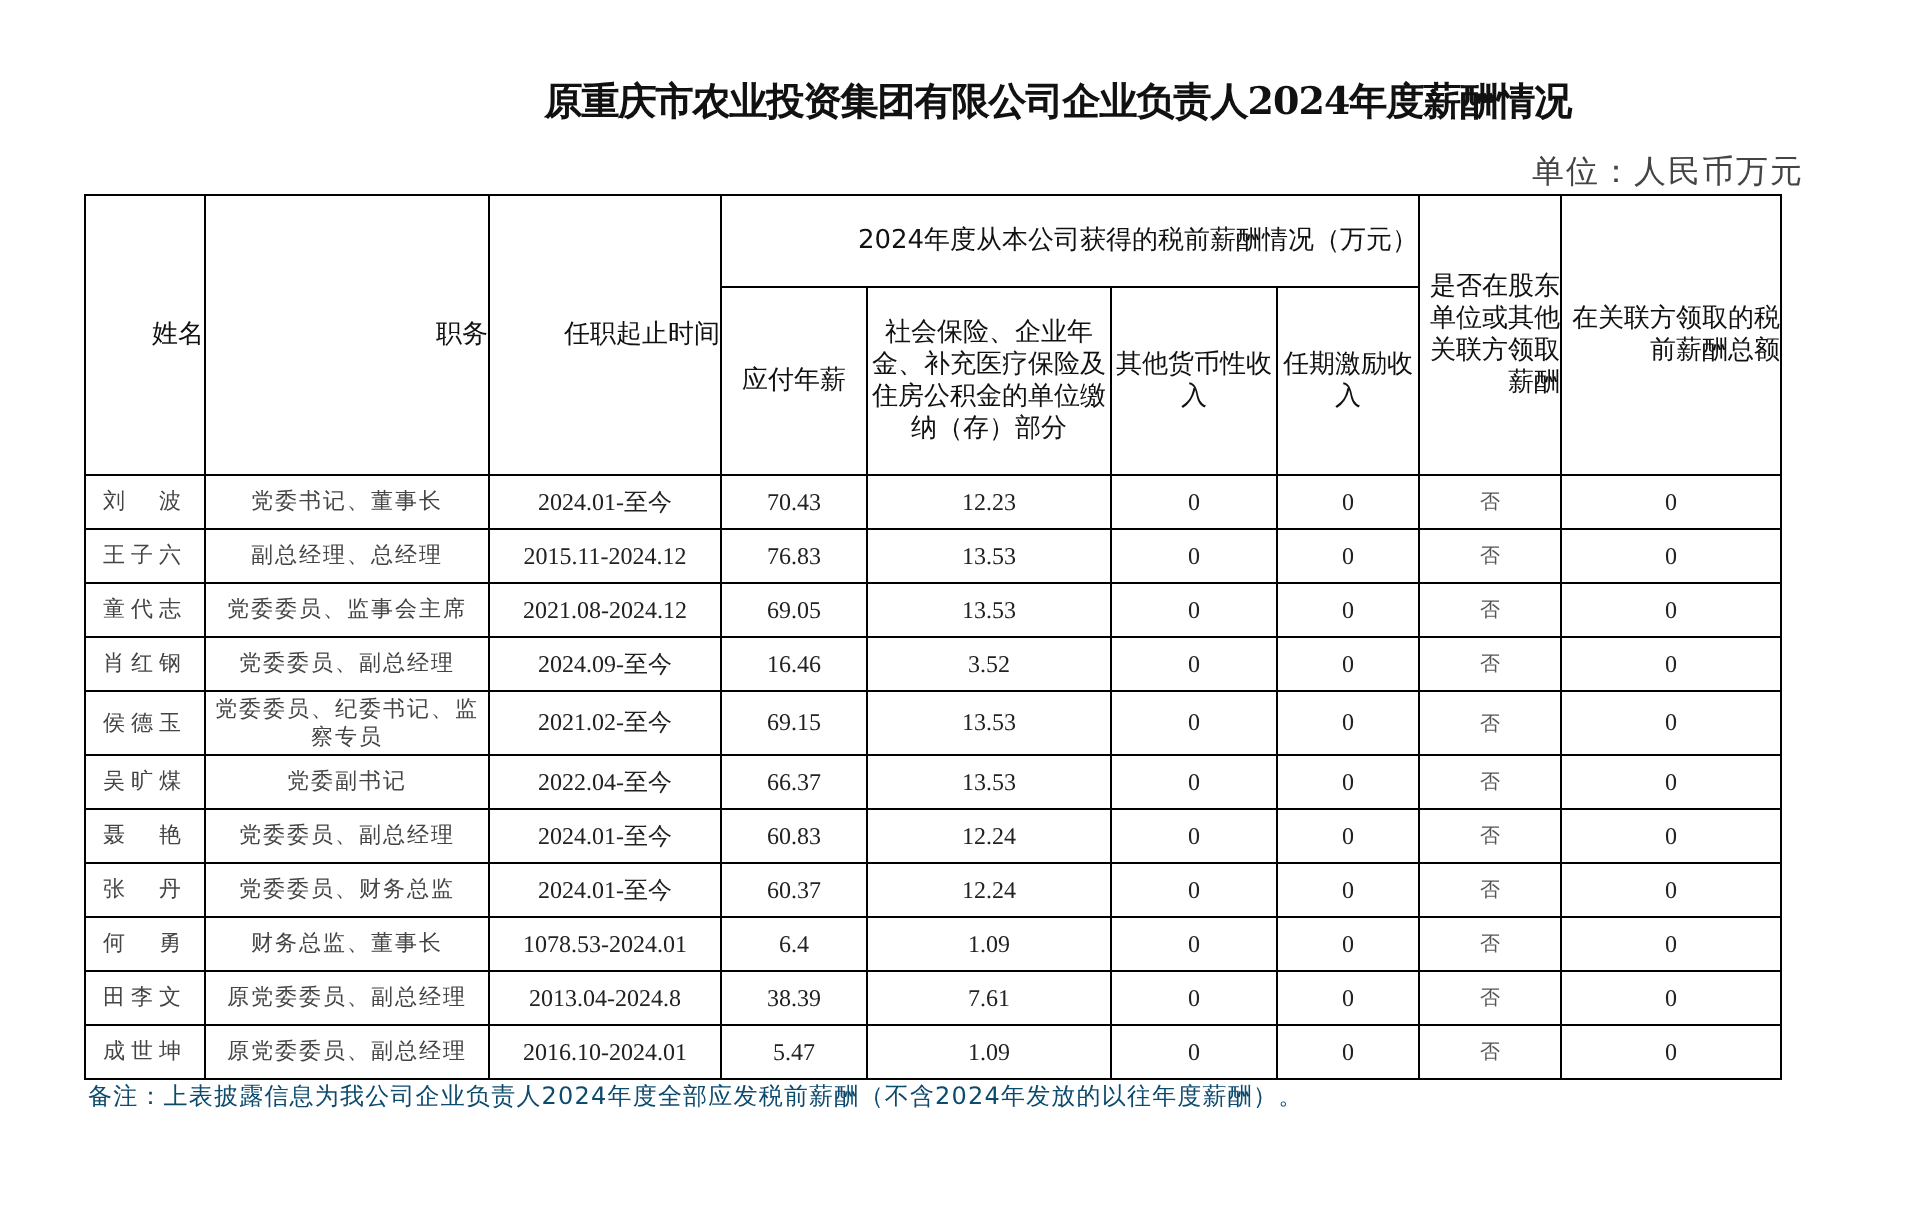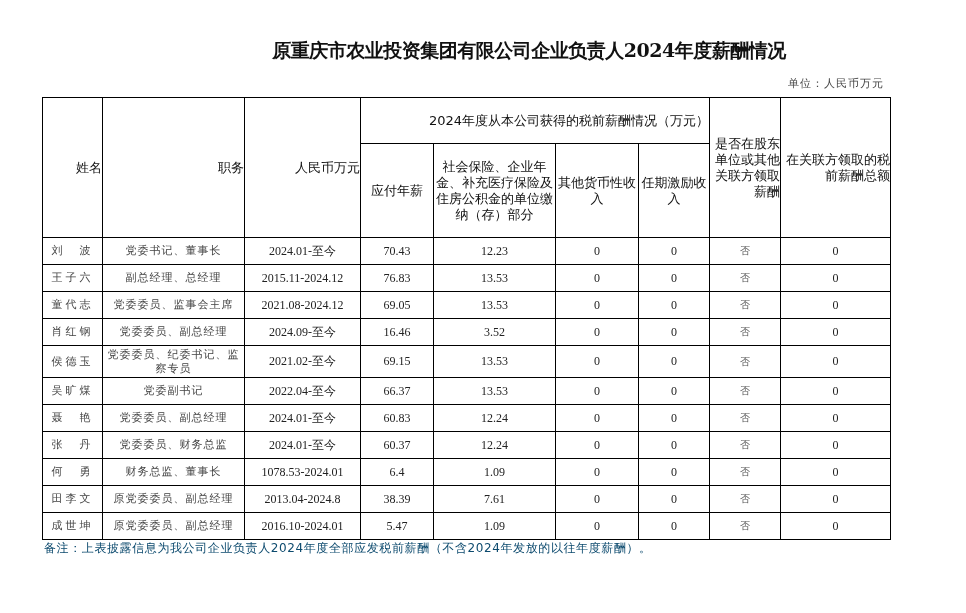--- a/index.html
+++ b/index.html
@@ -3,40 +3,40 @@
 <meta charset="utf-8">
 <style>
   html, body { margin: 0; padding: 0; background: #ffffff; }
   body { width: 966px; height: 613px; position: relative; overflow: hidden; color: #000; }
   .title {
     position: absolute; left: 0; top: 38px; width: 966px; text-align: center;
     font-family: "DejaVu Serif", "Liberation Serif", serif; font-weight: bold;
     font-size: 19px; letter-spacing: -0.5px; color: #111; padding-left: 46px;
   }
   .unit {
-    position: absolute; right: 82px; top: 76px;
-    font-family: "DejaVu Sans", sans-serif; font-size: 11px; color: #444; letter-spacing: 1px;
+    position: absolute; right: 64px; top: 76px;
+    font-family: "DejaVu Sans", sans-serif; font-size: 16px; color: #444; letter-spacing: 1px;
   }
   table.pay {
     position: absolute; left: 42px; top: 97px; width: 848px;
     border-collapse: collapse; table-layout: fixed;
   }
   table.pay td, table.pay th {
     border: 1.5px solid #000; text-align: center; vertical-align: middle; padding: 0;
   }
   table.pay th {
     font-family: "DejaVu Sans", sans-serif; font-weight: normal; font-size: 13px; line-height: 16px; color: #111;
   }
   th.narrow { padding: 0 2px; }
   tr.h1 th { height: 45px; text-align: right; }
   tr.h2 th { height: 93px; }
   tr.row td { height: 26px; }
   tr.row.tall td { height: 31px; }
   td.name, td.role {
-    font-family: Liberation Mono, monospace; font-size: 11px; color: #444; letter-spacing: 1px; line-height: 14px;
+    font-family: Liberation Serif, serif; font-size: 11px; color: #444; letter-spacing: 1px; line-height: 14px;
   }
   td.name { letter-spacing: 3px; }
   td.term, td.num {
     font-family: "Liberation Serif", serif; font-size: 12px; color: #222;
   }
   td.yn { font-family: "DejaVu Sans", sans-serif; font-size: 10px; color: #555; }
   .note {
     position: absolute; left: 44px; top: 540px;
     font-family: "DejaVu Sans", sans-serif; font-size: 12px; color: #0c4a6e; letter-spacing: 0.6px;
   }
@@ -56,21 +56,21 @@
       <col style="width:122px">
       <col style="width:83px">
     <col style="width:71px">
       <col style="width:71px">
       <col style="width:110px">
   </colgroup>
   <thead>
     <tr class="h1">
       <th rowspan="2">姓名</th>
       <th rowspan="2">职务</th>
-      <th rowspan="2">人民币万元</th>
+      <th rowspan="2">任职起止时间</th>
       <th colspan="4">2024年度从本公司获得的税前薪酬情况（万元）</th>
       <th rowspan="2" class="narrow">是否在股东单位或其他关联方领取薪酬</th>
       <th rowspan="2">在关联方领取的税前薪酬总额</th>
     </tr>
     <tr class="h2">
       <th>应付年薪</th>
       <th class="narrow">社会保险、企业年金、补充医疗保险及住房公积金的单位缴纳（存）部分</th>
       <th class="narrow">其他货币性收入</th>
       <th class="narrow">任期激励收入</th>
     </tr>

